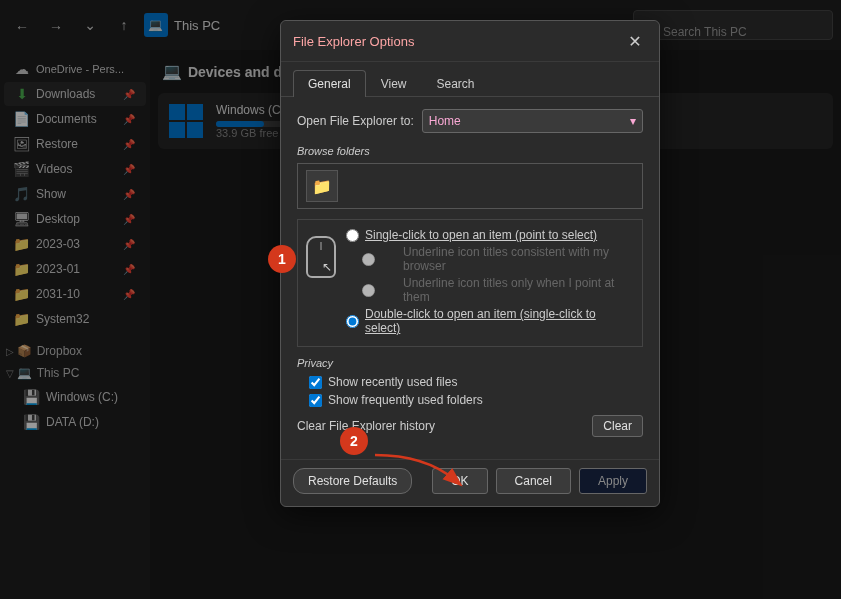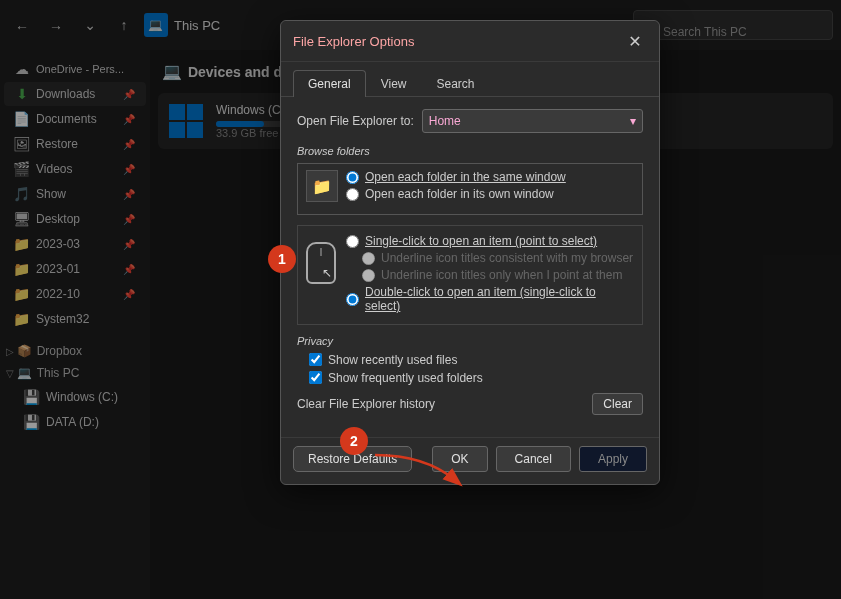--- a/index.html
+++ b/index.html
@@ -281,21 +281,21 @@
     }
     .radio-group { margin-bottom: 4px; }
     .radio-item {
       display: flex;
       align-items: center;
       gap: 6px;
       margin-bottom: 3px;
       font-size: 12px;
       color: #ccc;
     }
-    .radio-item.disabled { color: #666; }
+    .radio-item.disabled { color: #666; gap: 28px; }
     .radio-item input[type=radio] { accent-color: #0078d4; }
 
     .click-section {
       border: 1px solid #444;
       padding: 8px;
       margin-bottom: 10px;
       display: flex;
       gap: 10px;
       align-items: flex-start;
     }
@@ -318,21 +318,21 @@
       position: absolute;
       bottom: 2px; right: 2px;
       font-size: 14px;
     }
 
     .privacy-section {
       margin-bottom: 8px;
     }
     .checkbox-item {
       display: flex;
-      align-items: flex-start;
+      align-items: flex-end;
       gap: 6px;
       margin-bottom: 4px;
       font-size: 12px;
       color: #ccc;
       padding-left: 12px;
     }
     .checkbox-item input[type=checkbox] { accent-color: #0078d4; }
 
     .clear-row {
       display: flex;
@@ -385,21 +385,21 @@
       font-size: 12px;
       border-radius: 3px;
       cursor: pointer;
     }
     .btn-restore {
       padding: 5px 14px;
       background: #3a3a3a;
       border: 1px solid #666;
       color: #e0e0e0;
       font-size: 12px;
-      border-radius: 5px;
+      border-radius: 11px;
       cursor: pointer;
       margin-right: auto;
     }
 
     
     .annotation-circle {
       width: 28px; height: 28px;
       border-radius: 50%;
       background: #d4381c;
       color: white;
@@ -481,21 +481,21 @@
       <span>2023-03</span>
       <span class="sidebar-pin">📌</span>
     </div>
     <div class="sidebar-item">
       <span class="sidebar-icon" style="color:#e8a000">📁</span>
       <span>2023-01</span>
       <span class="sidebar-pin">📌</span>
     </div>
     <div class="sidebar-item">
       <span class="sidebar-icon" style="color:#e8a000">📁</span>
-      <span>2022-10</span>
+      <span>2031-10</span>
       <span class="sidebar-pin">📌</span>
     </div>
     <div class="sidebar-item">
       <span class="sidebar-icon" style="color:#e8a000">📁</span>
       <span>System32</span>
     </div>
 
     <div style="height:8px"></div>
     <div class="sidebar-section-header">
       <span class="expand-icon">▷</span>
@@ -562,30 +562,20 @@
       <span class="field-label">Open File Explorer to:</span>
       <div class="select-box">
         <span>Home</span>
         <span>▾</span>
       </div>
     </div>
 
     <div class="section-label">Browse folders</div>
     <div class="browse-box">
       <div class="folder-icon-placeholder">📁</div>
-      <div class="radio-group">
-        <div class="radio-item">
-          <input type="radio" name="browse" checked="" style="">
-          <span class="link-underline">Open each folder in the same window</span>
-        </div>
-        <div class="radio-item">
-          <input type="radio" name="browse" style="">
-          <span>Open each folder in its own window</span>
-        </div>
-      </div>
     </div>
 
     <div class="click-section">
       <div style="position:relative; flex-shrink:0; margin-top:4px;">
         <div class="mouse-icon">
           <span class="mouse-cursor" style="font-size:12px">↖</span>
         </div>
       </div>
       <div>
         <div class="radio-item">

